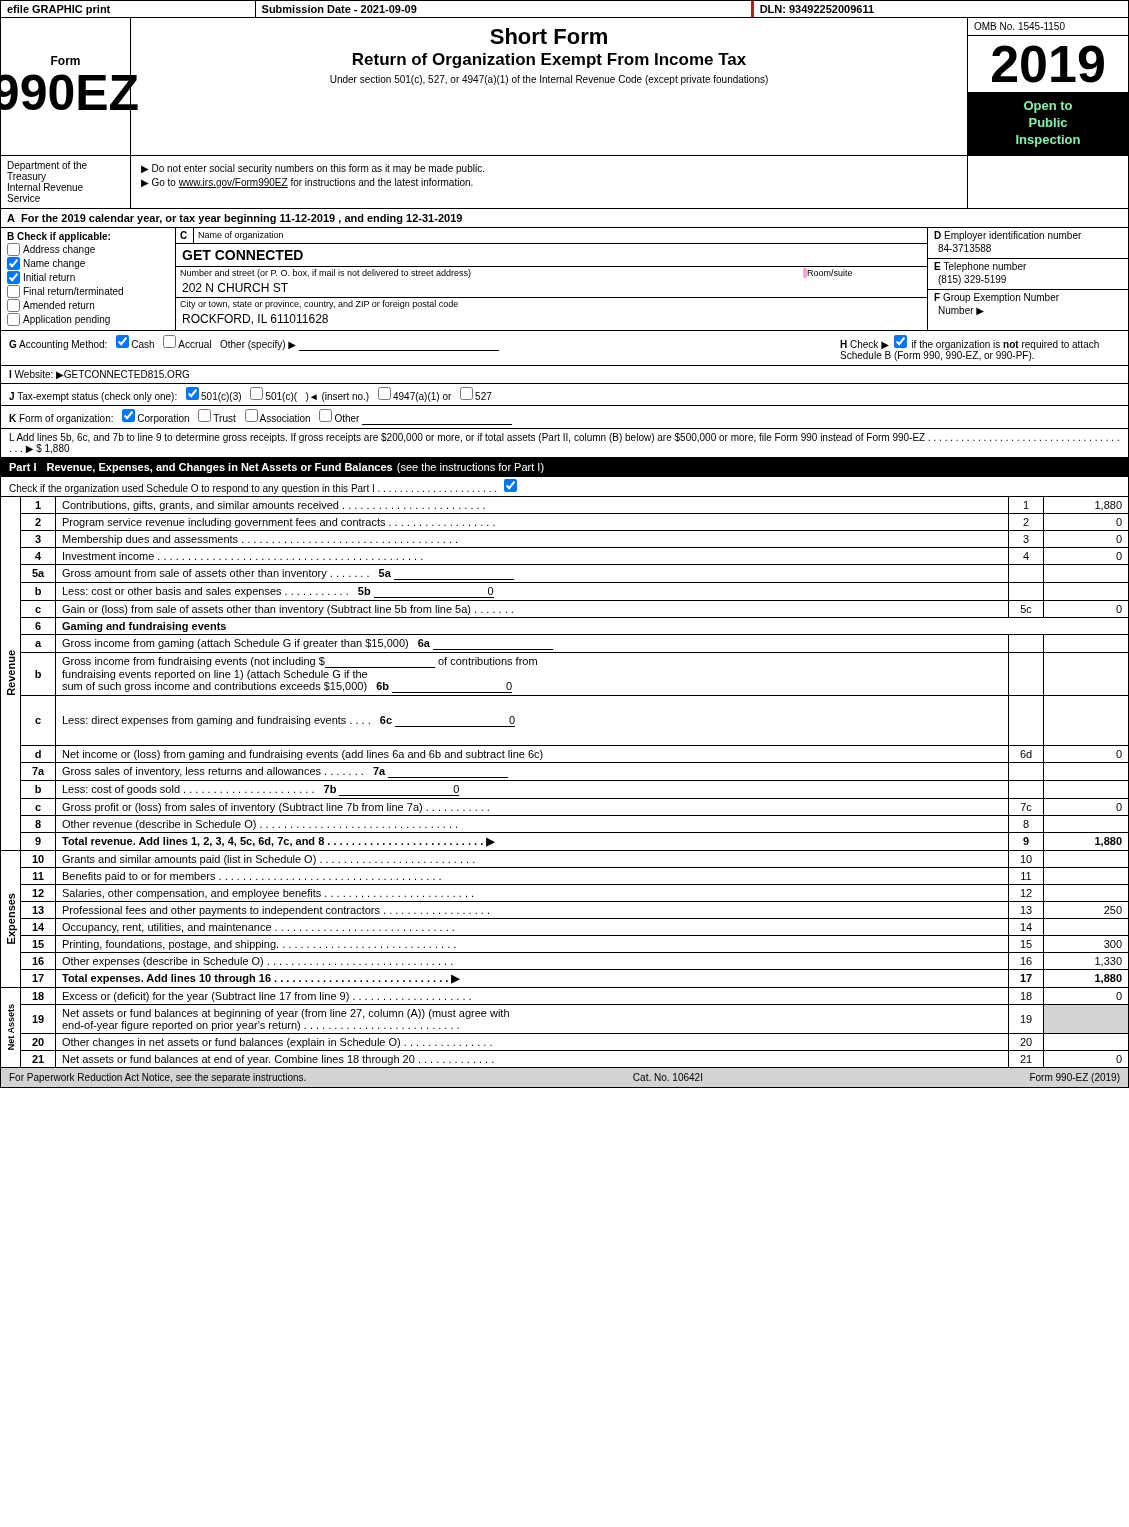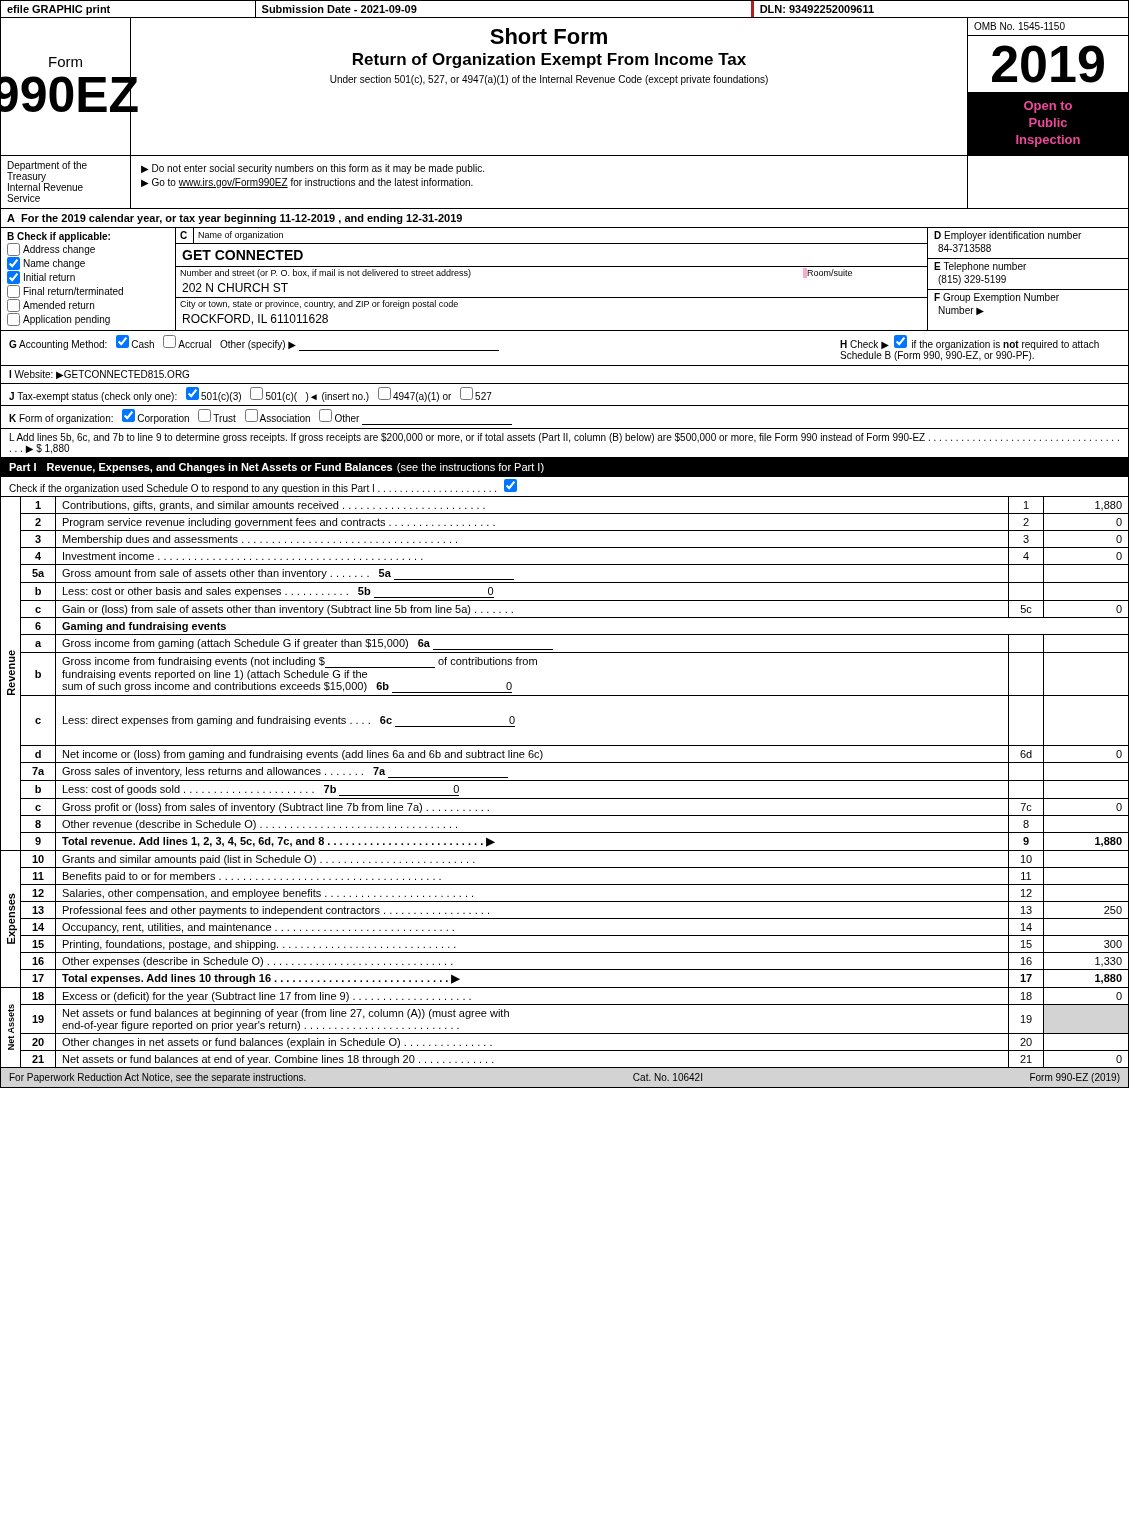--- a/index.html
+++ b/index.html
@@ -46,34 +46,34 @@
 
   <div class="top-bar">
     <div class="top-bar-left">efile GRAPHIC print</div>
     <div class="top-bar-mid">Submission Date - 2021-09-09</div>
     <div class="top-bar-right">DLN: 93492252009611</div>
   </div>
 
   <div style="display:flex; border:1px solid #000; border-top:none;">
 
     <div style="width:130px; padding:6px 8px; border-right:1px solid #000; display:flex; flex-direction:column; align-items:center; justify-content:center;">
-      <div style="font-size:15px; font-weight:normal;">Form</div>
+      <div style="font-size:12px; font-weight:bold;">Form</div>
       <div style="font-size:50px; font-weight:bold; line-height:1;">990EZ</div>
     </div>
 
     <div style="flex:1; text-align:center; padding:6px; border-right:1px solid #000;">
       <div style="font-size:22px; font-weight:bold;">Short Form</div>
       <div style="font-size:17px; font-weight:bold;">Return of Organization Exempt From Income Tax</div>
       <div style="font-size:10px; margin-top:4px;">Under section 501(c), 527, or 4947(a)(1) of the Internal Revenue Code (except private foundations)</div>
     </div>
 
     <div style="width:160px; display:flex; flex-direction:column; border-left:none;">
       <div style="font-size:10px; padding:3px 6px; border-bottom:1px solid #000;">OMB No. 1545-1150</div>
       <div style="font-size:52px; font-weight:bold; text-align:center; line-height:1; padding:2px 0;">2019</div>
-      <div style="background:#000; color:#ec4899; text-align:center; font-size:13px; font-weight:bold; padding:6px; line-height:1.3;">Open to<br>Public<br>Inspection</div>
+      <div style="background:#000; color:#86efac; text-align:center; font-size:13px; font-weight:bold; padding:6px; line-height:1.3;">Open to<br>Public<br>Inspection</div>
     </div>
   </div>
 
   <div style="display:flex; border:1px solid #000; border-top:none;">
     <div style="width:130px; padding:4px 6px; border-right:1px solid #000; font-size:10px;">Department of the Treasury<br>Internal Revenue<br>Service</div>
     <div style="flex:1; padding:4px 10px; border-right:1px solid #000; font-size:10px;">
       <div style="margin:3px 0;">▶ Do not enter social security numbers on this form as it may be made public.</div>
       <div style="margin:3px 0;">▶ Go to <span style="text-decoration:underline;">www.irs.gov/Form990EZ</span> for instructions and the latest information.</div>
     </div>
     <div style="width:160px;"></div>

